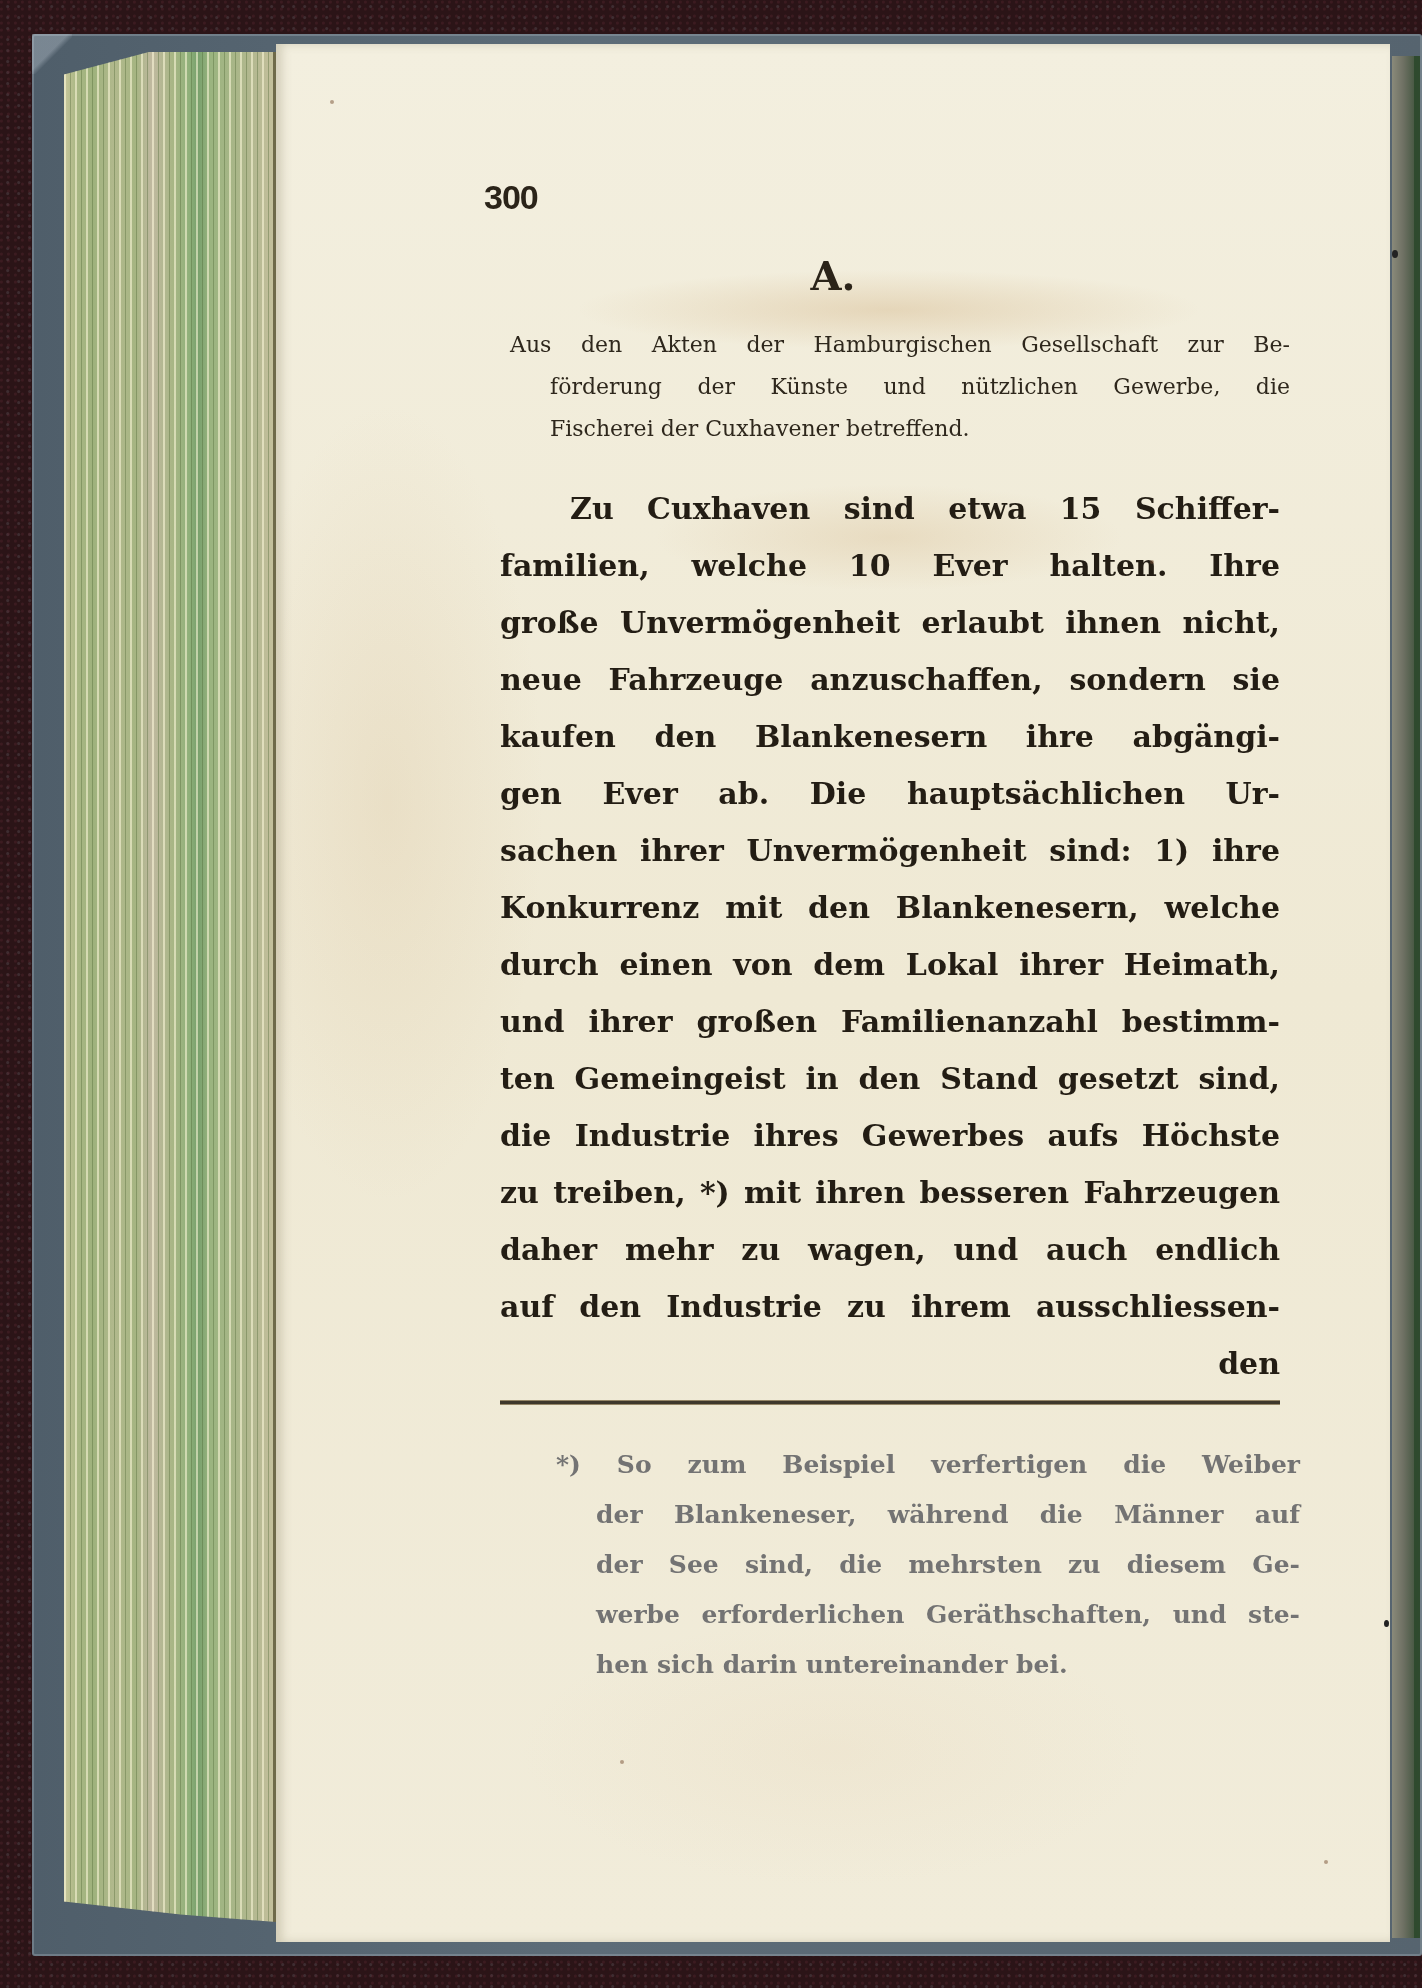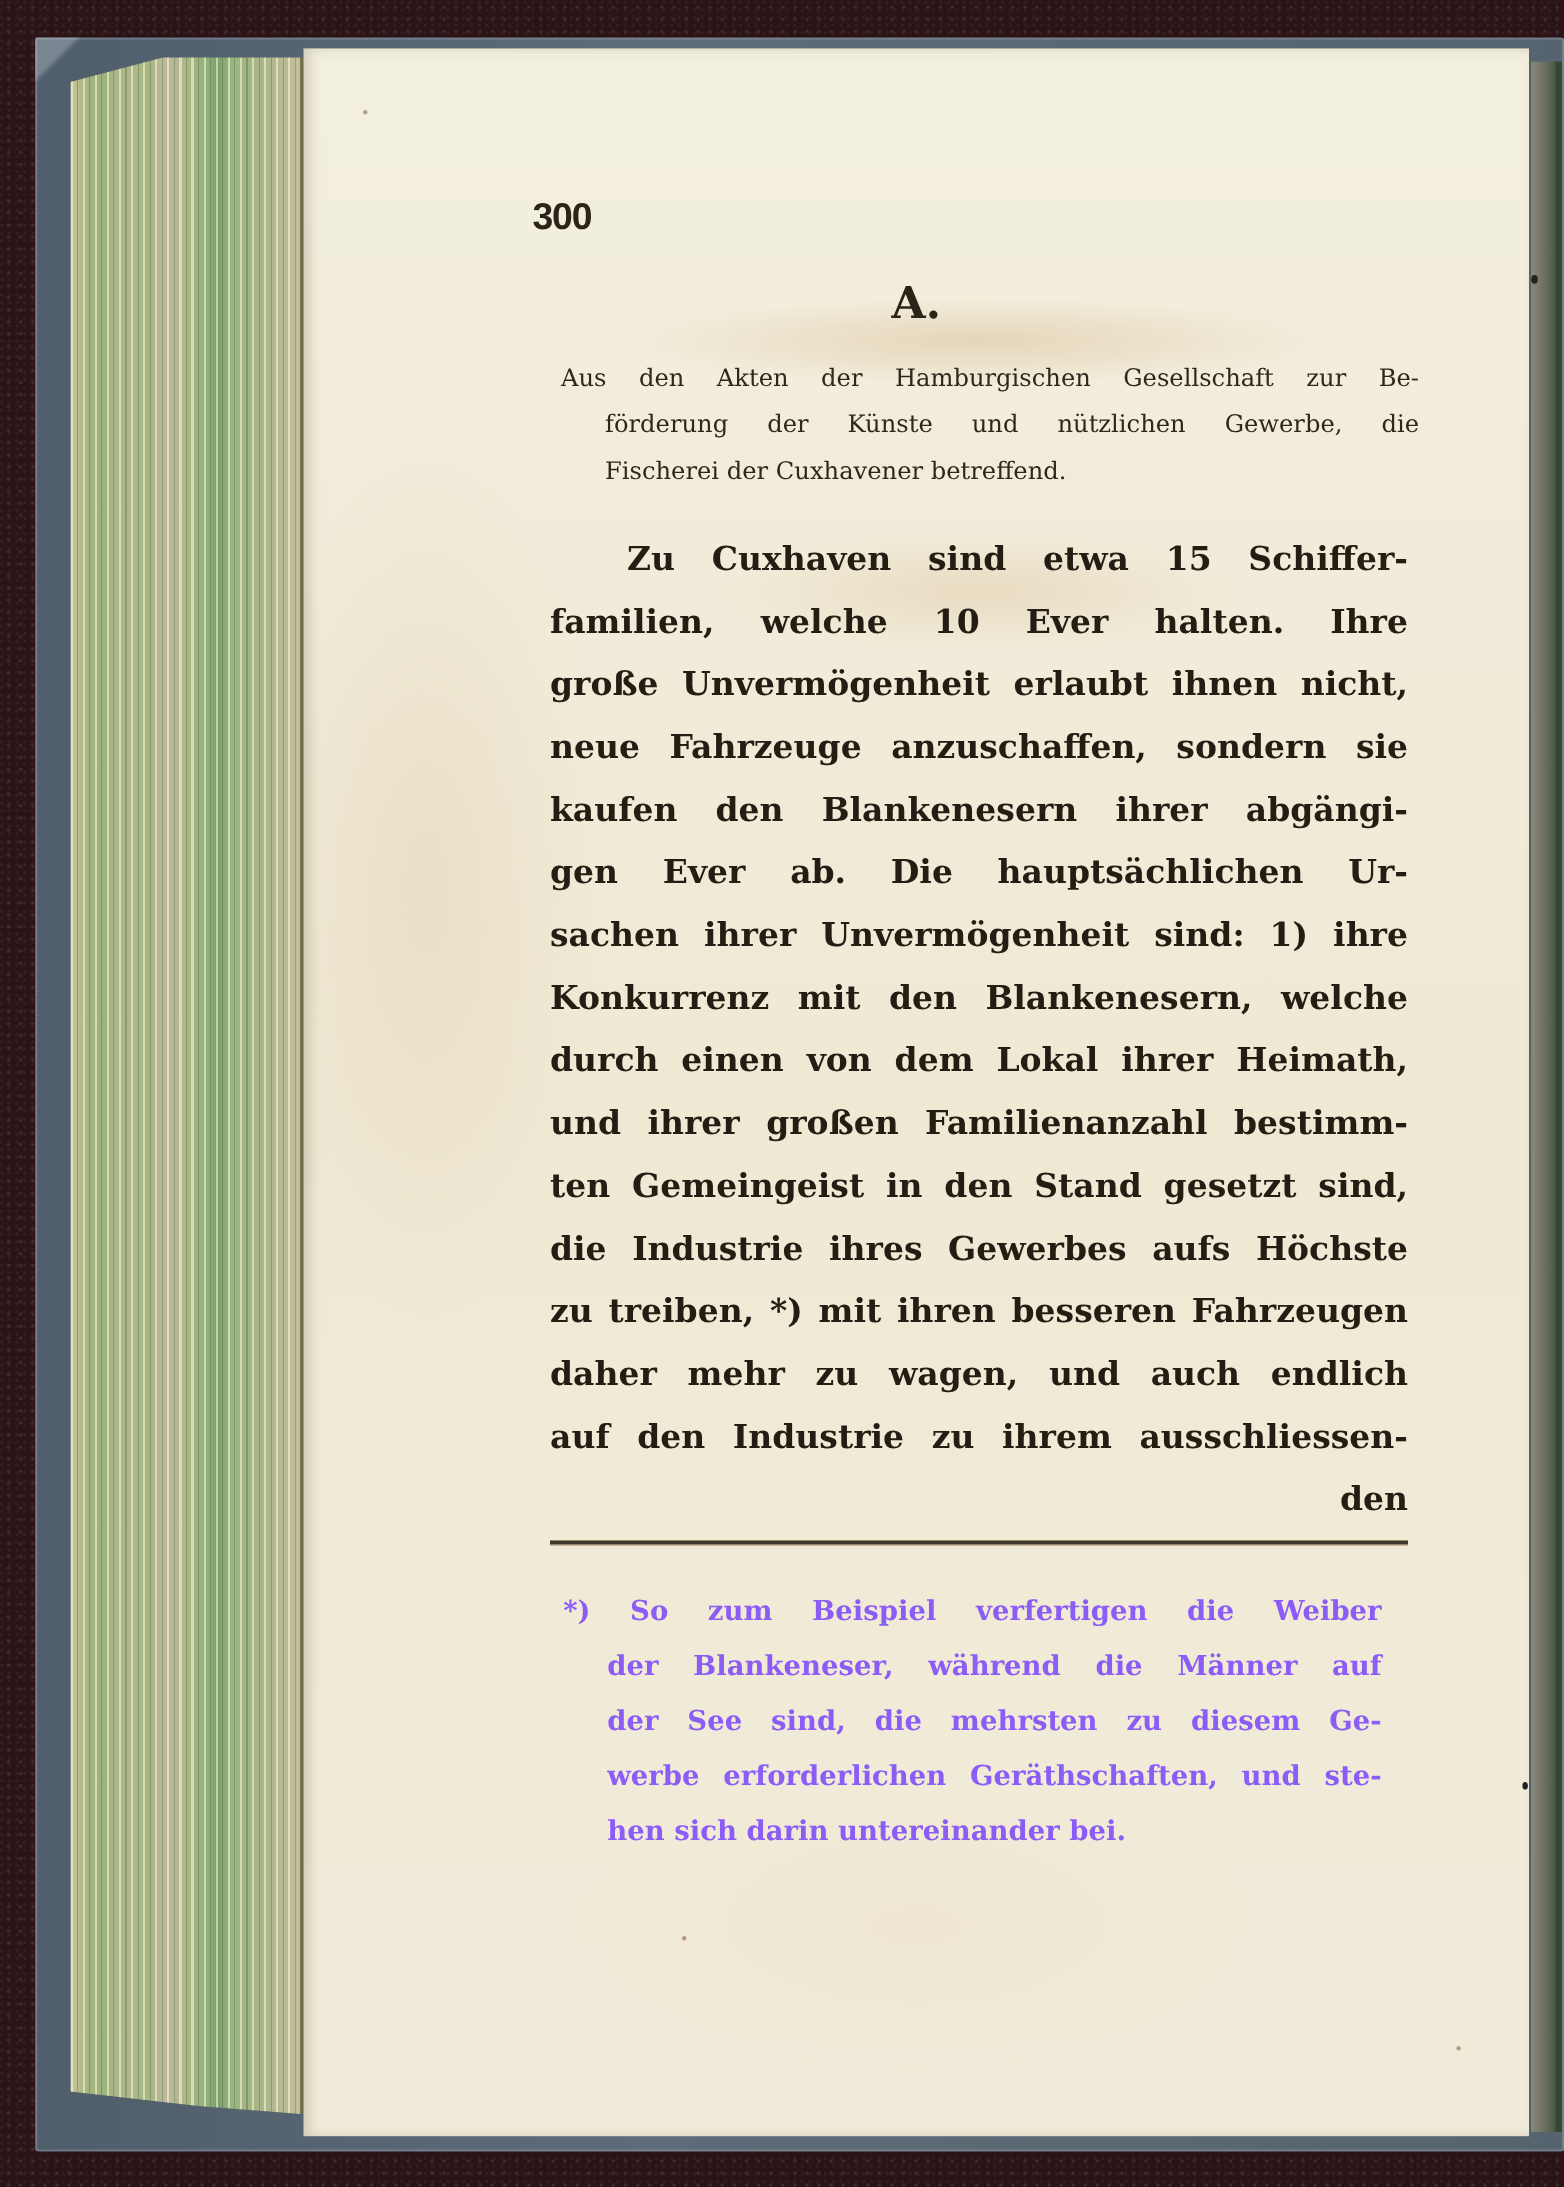--- a/index.html
+++ b/index.html
@@ -106,25 +106,25 @@
     }
     .body-text .line { display: block; white-space: nowrap; text-align: justify; text-align-last: justify; }
     .body-text .line.first { padding-left: 70px; }
     .body-text .line.right { text-align: right; text-align-last: right; }
     .rule {
       position: absolute; left: 500px; top: 1400px; width: 780px; height: 5px;
       background: linear-gradient(180deg, #8a7a5a 0 1px, #2b2419 1px 4px, #8a7a5a 4px 5px);
       opacity: 0.9;
     }
     .footnote {
-      position: absolute; left: 512px; top: 1440px; width: 744px;
+      position: absolute; left: 556px; top: 1440px; width: 744px;
       font-family: "DejaVu Serif", serif;
       font-size: 25px;
       line-height: 50px;
-      color: #8b5cf6;
+      color: #737373;
       font-weight: bold;
     }
     .footnote .line { display: block; white-space: nowrap; text-align: justify; text-align-last: justify; }
     .footnote .line.cont { padding-left: 40px; }
     .footnote .line.last { text-align-last: left; }
     .speck { position: absolute; width: 4px; height: 4px; border-radius: 50%; background: rgba(120,80,50,0.5); }
   </style>
 </head>
 <body>
 
@@ -142,21 +142,21 @@
   <span class="line">Aus den Akten der Hamburgischen Gesellschaft zur Be-</span>
   <span class="line indent">förderung der Künste und nützlichen Gewerbe, die</span>
   <span class="line indent last">Fischerei der Cuxhavener betreffend.</span>
 </div>
 
 <div class="body-text">
   <span class="line first">Zu Cuxhaven sind etwa 15 Schiffer-</span>
   <span class="line">familien, welche 10 Ever halten. Ihre</span>
   <span class="line">große Unvermögenheit erlaubt ihnen nicht,</span>
   <span class="line">neue Fahrzeuge anzuschaffen, sondern sie</span>
-  <span class="line">kaufen den Blankenesern ihrer abgängi-</span>
+  <span class="line">kaufen den Blankenesern ihre abgängi-</span>
   <span class="line">gen Ever ab. Die hauptsächlichen Ur-</span>
   <span class="line">sachen ihrer Unvermögenheit sind: 1) ihre</span>
   <span class="line">Konkurrenz mit den Blankenesern, welche</span>
   <span class="line">durch einen von dem Lokal ihrer Heimath,</span>
   <span class="line">und ihrer großen Familienanzahl bestimm-</span>
   <span class="line">ten Gemeingeist in den Stand gesetzt sind,</span>
   <span class="line">die Industrie ihres Gewerbes aufs Höchste</span>
   <span class="line">zu treiben, *) mit ihren besseren Fahrzeugen</span>
   <span class="line">daher mehr zu wagen, und auch endlich</span>
   <span class="line">auf den Industrie zu ihrem ausschliessen-</span>

